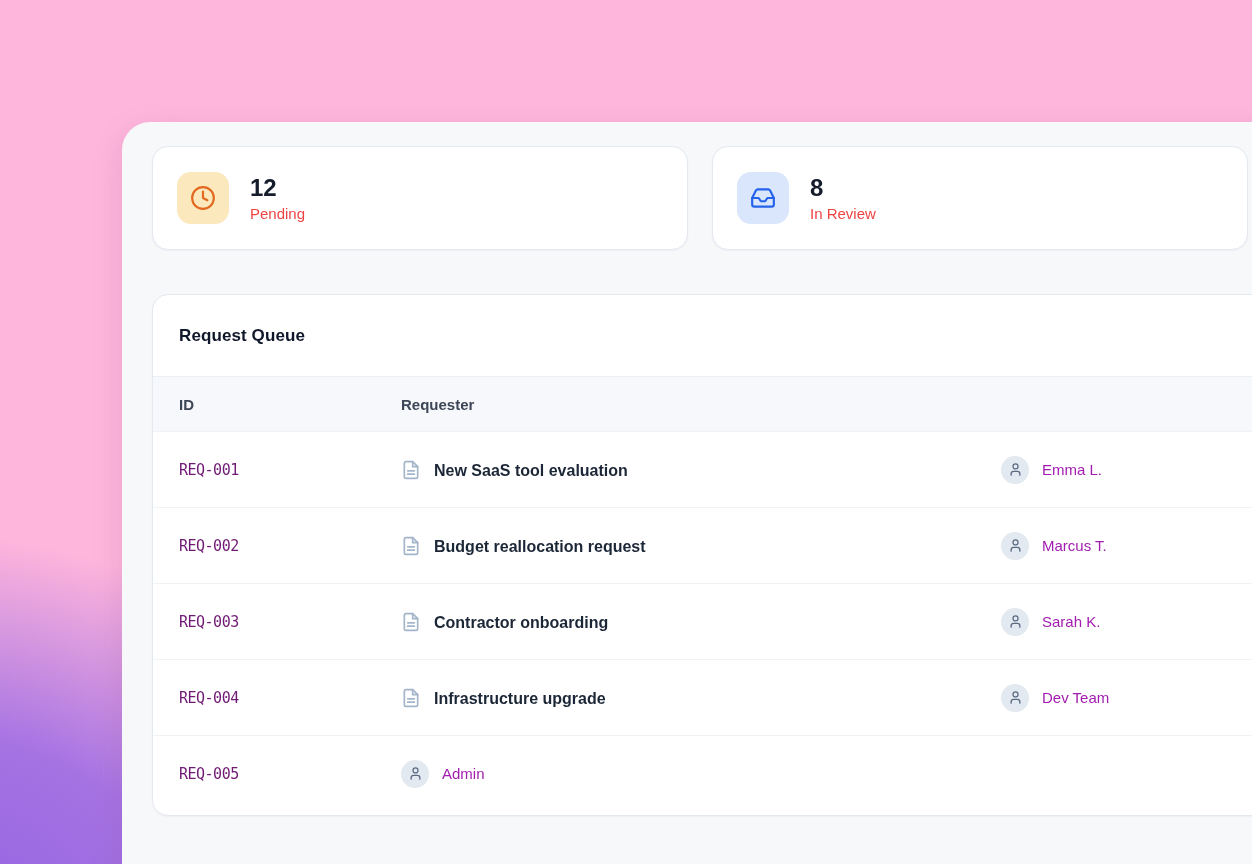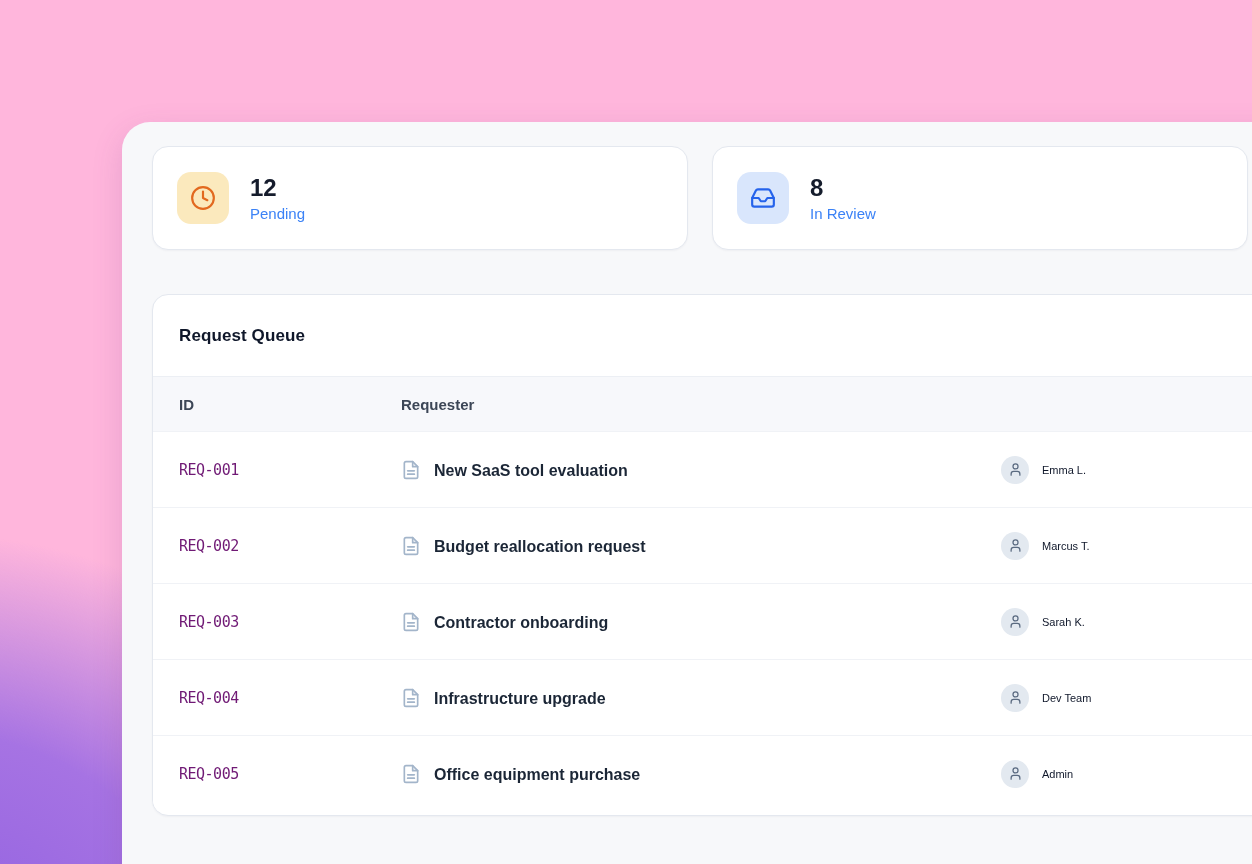--- a/index.html
+++ b/index.html
@@ -35,21 +35,21 @@
   }
   .stat-icon {
     width:52px; height:52px; border-radius:14px;
     display:flex; align-items:center; justify-content:center;
     flex:0 0 auto;
   }
   .stat-icon svg { width:26px; height:26px; }
   .icon-amber { background:#fbe9bd; color:#e2691f; }
   .icon-blue  { background:#d9e6fc; color:#2563eb; }
   .stat-value { font-size:24px; font-weight:700; color:#151c2c; line-height:1.15; }
-  .stat-label { font-size:15px; color:#3b82f6; margin-top:4px; }
+  .stat-label { font-size:15px; color:#ef4444; margin-top:4px; }
 
   .queue-card {
     margin:44px 0 0 30px;
     width:1150px; height:522px;
     background:#ffffff;
     border:1px solid #e4e8ef;
     border-radius:16px;
     overflow:hidden;
     box-shadow:0 1px 2px rgba(20,30,60,.04);
   }
@@ -89,21 +89,21 @@
   .request-text { font-size:16px; font-weight:600; color:#1b2636; }
 
   .cell-requester { display:flex; align-items:center; gap:13px; }
   .avatar {
     width:28px; height:28px; border-radius:50%;
     background:#e3e9f0; color:#5a6a80;
     display:flex; align-items:center; justify-content:center;
     flex:0 0 auto;
   }
   .avatar svg { width:15px; height:15px; }
-  .requester-name { font-size:11px; color:#0f172a;text-align:center; }
+  .requester-name { font-size:15px; color:#a21caf;text-align:center; }
 </style>
 </head>
 <body>
 
 <div class="panel">
 
   <div class="stats-row">
 
     <div class="stat-card">
       <div class="stat-icon icon-amber">
@@ -235,31 +235,20 @@
               <path d="M19 21v-2a4 4 0 0 0-4-4H9a4 4 0 0 0-4 4v2"></path>
               <circle cx="12" cy="7" r="4"></circle>
             </svg>
         </span>
         <span class="requester-name">Dev Team</span>
       </div>
     </div>
 
     <div class="grid-cols trow">
       <div class="cell-id">REQ-005</div>
-      <div class="cell-request">
-        <span class="doc-icon">
-          <svg viewBox="0 0 24 24" fill="none" stroke="currentColor" stroke-width="2" stroke-linecap="round" stroke-linejoin="round">
-              <path d="M14 2H6a2 2 0 0 0-2 2v16a2 2 0 0 0 2 2h12a2 2 0 0 0 2-2V8z"></path>
-              <polyline points="14 2 14 8 20 8"></polyline>
-              <line x1="16" y1="13" x2="8" y2="13"></line>
-              <line x1="16" y1="17" x2="8" y2="17"></line>
-            </svg>
-        </span>
-        <span class="request-text">Office equipment purchase</span>
-      </div>
       <div class="cell-requester">
         <span class="avatar">
           <svg viewBox="0 0 24 24" fill="none" stroke="currentColor" stroke-width="2" stroke-linecap="round" stroke-linejoin="round">
               <path d="M19 21v-2a4 4 0 0 0-4-4H9a4 4 0 0 0-4 4v2"></path>
               <circle cx="12" cy="7" r="4"></circle>
             </svg>
         </span>
         <span class="requester-name">Admin</span>
       </div>
     </div>

